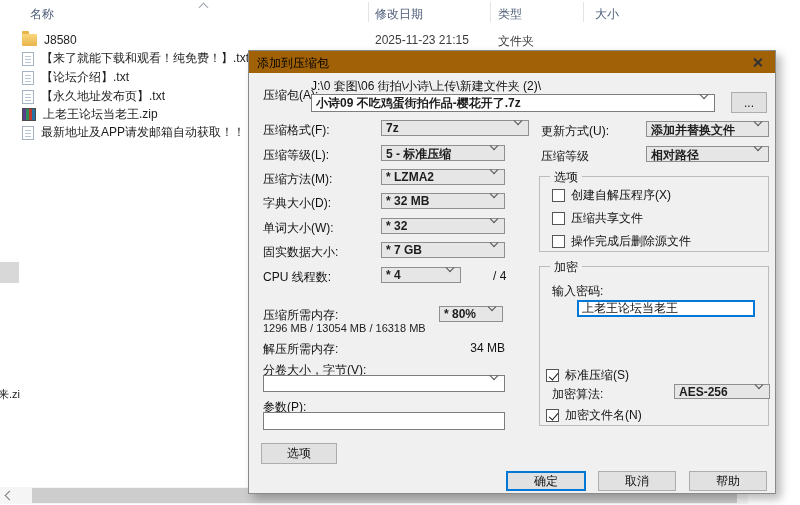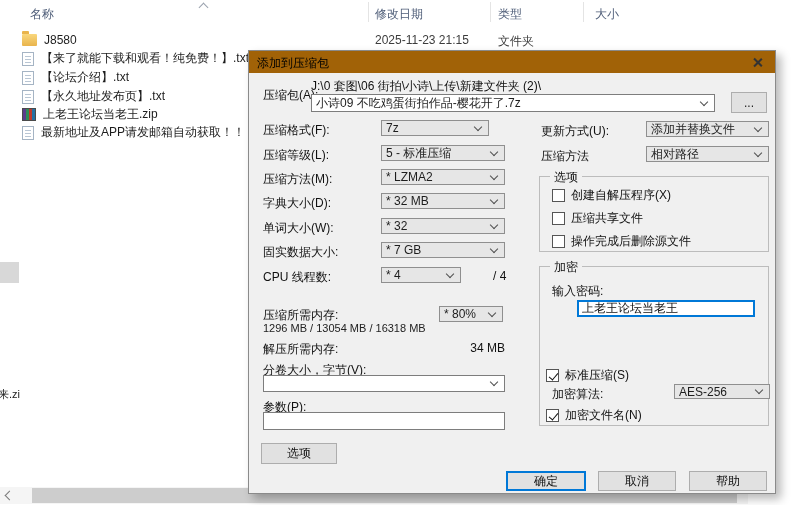--- a/index.html
+++ b/index.html
@@ -39,21 +39,21 @@
   .titlebar { position:absolute; left:0; top:0; right:0; height:22px; background:#a16207; }
   .title-text { position:absolute; left:8px; top:4px; font-size:12px; color:#000; }
   .close-btn { position:absolute; right:4px; top:2px; width:28px; height:18px; display:flex;
     align-items:center; justify-content:center; cursor:pointer; }
   .close-x { position:relative; width:11px; height:11px; }
   .close-x::before,.close-x::after { content:""; position:absolute; left:5px; top:0; width:1.5px; height:11px; background:#333; }
   .close-x::before { transform:rotate(45deg); } .close-x::after { transform:rotate(-45deg); }
 
   .dlg-label { position:absolute; font-size:12px; color:#111; white-space:nowrap; }
   .combo { position:absolute; background:#e6e6e6; border:1px solid #8f8f8f; display:flex;
-    align-items:center; cursor:default; }
+    cursor:default;font-weight:bold; }
   .combo.white { background:#fff; border-color:#7d7d7d; }
   .combo .val { flex:1; padding:0 4px; font-size:12px; white-space:nowrap; overflow:hidden; }
   .chev { width:6px; height:6px; border-right:1.4px solid #505050; border-bottom:1.4px solid #505050;
     transform:rotate(45deg); margin:-3px 7px 0 0; flex:0 0 auto; }
   .txt-input { position:absolute; background:#fff; border:1px solid #7d7d7d; font-size:12px;
     padding:0 4px; font-family:"Liberation Sans", sans-serif; color:#111; }
   .txt-input.focused { border:1px solid #0078d7; outline:1px solid #0078d7; outline-offset:-2px; }
   .btn { position:absolute; background:#e1e1e1; border:1px solid #adadad; font-size:12px;
     display:flex; align-items:center; justify-content:center; cursor:pointer; color:#111; }
   .btn.default { border:2px solid #0078d7; }
@@ -131,21 +131,21 @@
     <span class="dlg-label" style="left:62px; top:27px">J:\0 套图\06 街拍\小诗\上传\新建文件夹 (2)\</span>
     <div class="combo white" style="left:62px; top:43px; width:404px; height:18px">
       <span class="val">小诗09 不吃鸡蛋街拍作品-樱花开了.7z</span>
       <span class="chev"></span>
     </div>
     <div class="browse-btn" style="left:482px; top:41px; width:36px; height:21px">
       <span>...</span>
     </div>
 
     <span class="dlg-label" style="left:14px; top:71px">压缩格式(F):</span>
-    <div class="combo" style="left:132px; top:69px; width:108px; height:16px">
+    <div class="combo" style="left:132px; top:69px; width:148px; height:16px">
       <span class="val">7z</span>
         <span class="chev"></span>
     </div>
 
     <span class="dlg-label" style="left:14px; top:96px">压缩等级(L):</span>
     <div class="combo" style="left:132px; top:94px; width:124px; height:16px">
       <span class="val">5 - 标准压缩</span>
         <span class="chev"></span>
     </div>
 
@@ -199,21 +199,21 @@
 
     <div class="btn" style="left:12px; top:392px; width:76px; height:21px">
       <span>选项</span>
     </div>
 
     <span class="dlg-label" style="left:292px; top:72px">更新方式(U):</span>
     <div class="combo" style="left:397px; top:70px; width:123px; height:16px">
       <span class="val">添加并替换文件</span>
         <span class="chev"></span>
     </div>
-    <span class="dlg-label" style="left:292px; top:97px">压缩方法</span>
+    <span class="dlg-label" style="left:292px; top:97px">压缩等级</span>
     <div class="combo" style="left:397px; top:95px; width:123px; height:16px">
       <span class="val">相对路径</span>
         <span class="chev"></span>
     </div>
 
     <div class="group" style="left:290px; top:125px; width:230px; height:76px">
       <span class="group-title">选项</span>
       <div class="cb-row" style="left:12px; top:10px">
         <span class="cb"></span>
         <span class="cb-label">创建自解压程序(X)</span>

